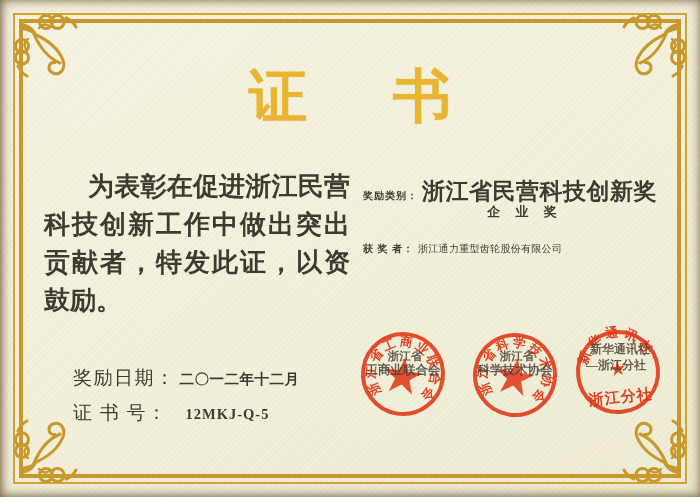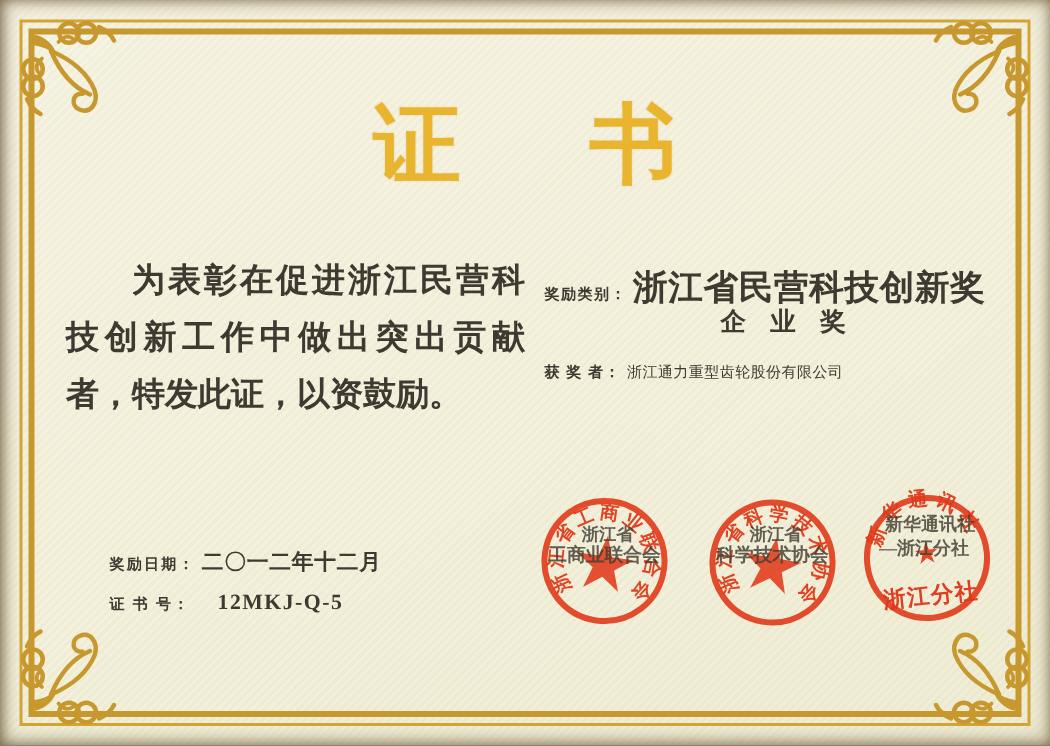--- a/index.html
+++ b/index.html
@@ -47,40 +47,40 @@
     display: flex; justify-content: center; gap: 86px;
     color: #e9b52f;
     font-size: 58px;
     font-weight: bold;
     font-family: "Liberation Serif", "DejaVu Serif", serif;
     text-shadow: 0 0 1px rgba(214,160,30,.6);
   }
   .body-text {
     position: absolute;
     left: 44px; top: 168px; width: 306px;
-    font-size: 22px; line-height: 38px;
+    font-size: 26px; line-height: 38px;
     font-weight: bold;
     color: #3e3a32;
     text-indent: 44px;
     text-align: justify;
     letter-spacing: 0;
   }
   .award { position: absolute; left: 363px; top: 176px; width: 300px; color: #3e3a32; }
   .award .row { position: absolute; left: 0; white-space: nowrap; }
   .award .row.cat { top: 0; }
   .award .row.sub { top: 27px; left: 67px; width: 190px; text-align: center;
-                    font-size: 17px; font-weight: bold; letter-spacing: 6px; }
+                    font-size: 13px; font-weight: bold; letter-spacing: 6px; }
   .award .row.win { top: 62px; }
   .award .label { font-size: 10px; font-weight: bold; letter-spacing: 1px; }
   .award .value-lg { font-size: 23px; font-weight: bold; letter-spacing: 0.5px; }
   .award .value-sm { font-size: 10px; font-weight: normal; letter-spacing: 0.3px; }
 
   .footer { position: absolute; left: 73px; top: 365px; color: #3e3a32; }
   .footer .frow { white-space: nowrap; margin-bottom: 9px; }
-  .footer .flabel { font-size: 10px; font-weight: bold; letter-spacing: 1.5px; }
+  .footer .flabel { font-size: 19px; font-weight: normal; letter-spacing: 1.5px; }
   .footer .fvalue { font-size: 14.5px; font-weight: bold; letter-spacing: 0.5px; }
   .footer .fvalue.mono-ish { letter-spacing: 1px; margin-left: 14px; }
 
   .seal { position: absolute; width: 120px; height: 120px; }
   .seal-1 { left: 343px; top: 314px; }
   .seal-2 { left: 455px; top: 315px; }
   .seal-3 { left: 558px; top: 312px; }
   .seal text, .seal textPath {
     font-family: "Liberation Serif", "DejaVu Serif", serif;
     font-weight: bold;

